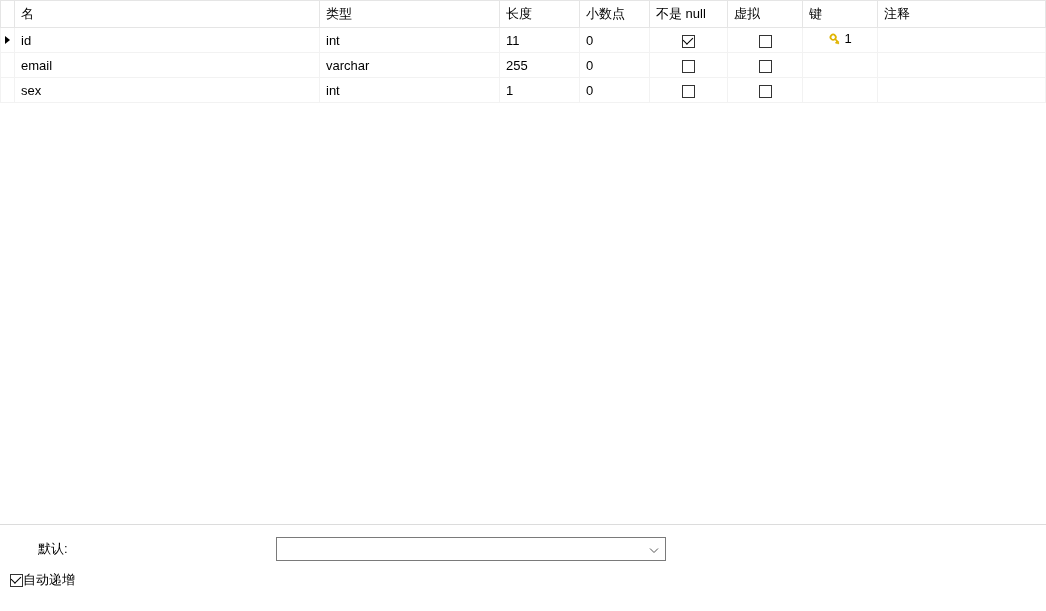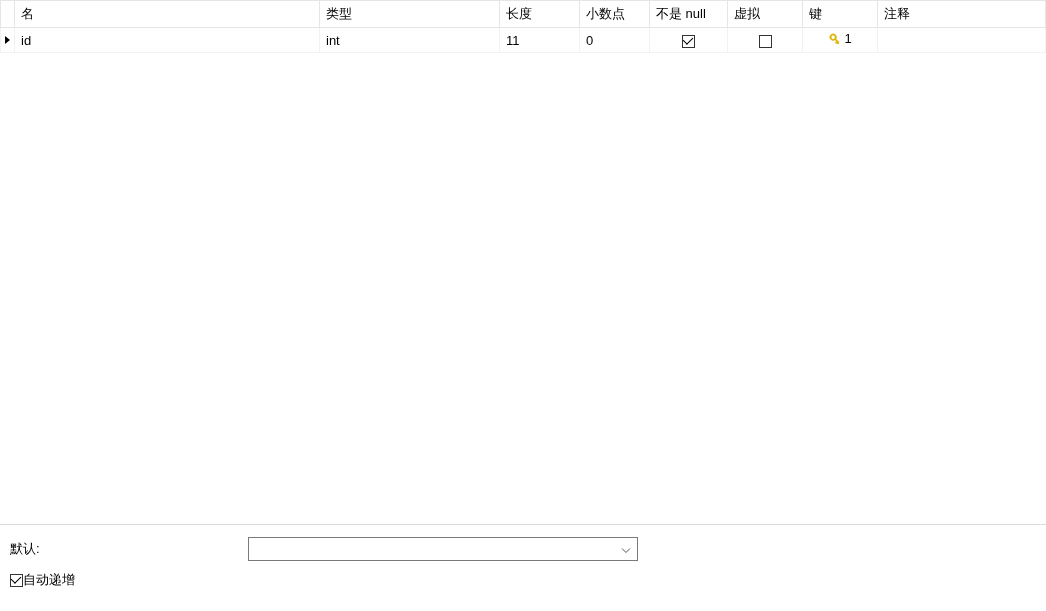--- a/index.html
+++ b/index.html
@@ -117,20 +117,21 @@
     }
     .bottom-panel {
       border-top: 1px solid #dcdcdc;
       background: #ffffff;
       padding: 12px 10px 14px 10px;
     }
     .field-row {
       display: flex;
       align-items: center;
       margin-bottom: 10px;
+      margin-left: 28px;
     }
     .field-label {
       width: 238px;
       padding-right: 8px;
     }
     .default-select {
       width: 390px;
       height: 24px;
       border: 1px solid #7a7a7a;
       background: #fff;
@@ -202,20 +203,42 @@
                   <circle cx="5" cy="8" r="3" fill="none" stroke="#e0b400" stroke-width="2"></circle>
                   <line x1="8" y1="8" x2="14" y2="8" stroke="#e0b400" stroke-width="2"></line>
                   <line x1="12" y1="8" x2="12" y2="11" stroke="#e0b400" stroke-width="2"></line>
                   <line x1="14" y1="8" x2="14" y2="10" stroke="#e0b400" stroke-width="2"></line>
                 </g>
               </svg>
               <span>1</span>
             </span></td>
           <td></td>
         </tr>
+        <tr>
+          <td class="row-indicator"></td>
+          <td>email</td>
+          <td>varchar</td>
+          <td>255</td>
+          <td>0</td>
+          <td class="cell-center"><span class="chk"></span></td>
+          <td class="cell-center"><span class="chk"></span></td>
+          <td class="key-cell"></td>
+          <td></td>
+        </tr>
+        <tr>
+          <td class="row-indicator"></td>
+          <td>sex</td>
+          <td>int</td>
+          <td>1</td>
+          <td>0</td>
+          <td class="cell-center"><span class="chk"></span></td>
+          <td class="cell-center"><span class="chk"></span></td>
+          <td class="key-cell"></td>
+          <td></td>
+        </tr>
       </tbody>
   </table>
 </div>
 
 <div class="bottom-panel">
   <div class="field-row">
     <span class="field-label">默认:</span>
     <div class="default-select">
       <span></span>
       <span class="caret">

